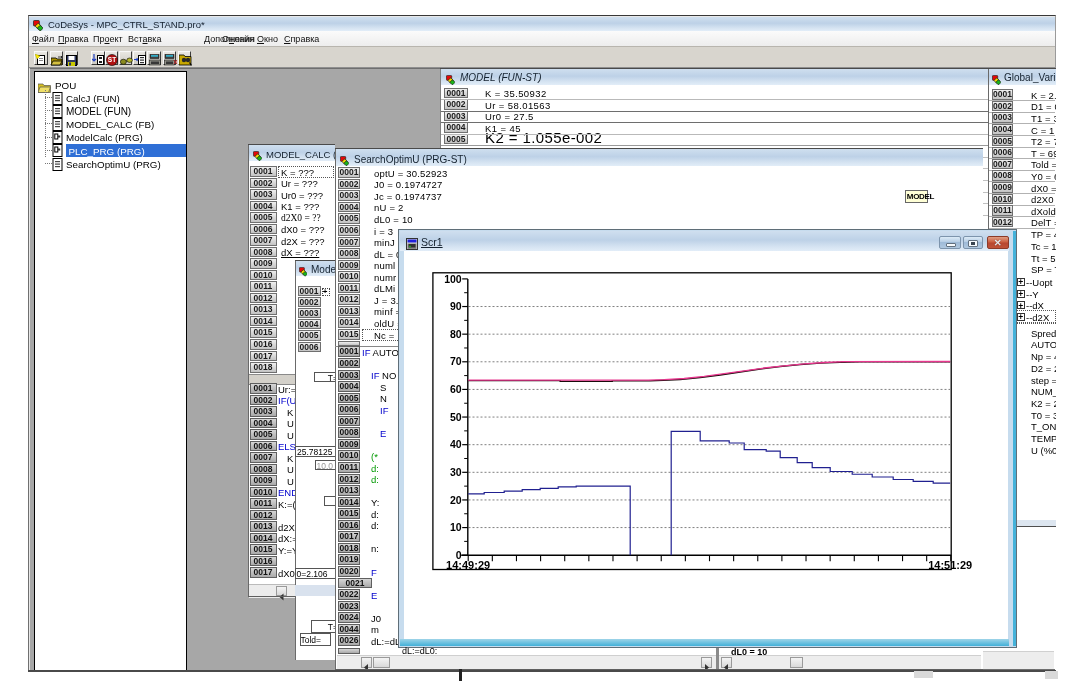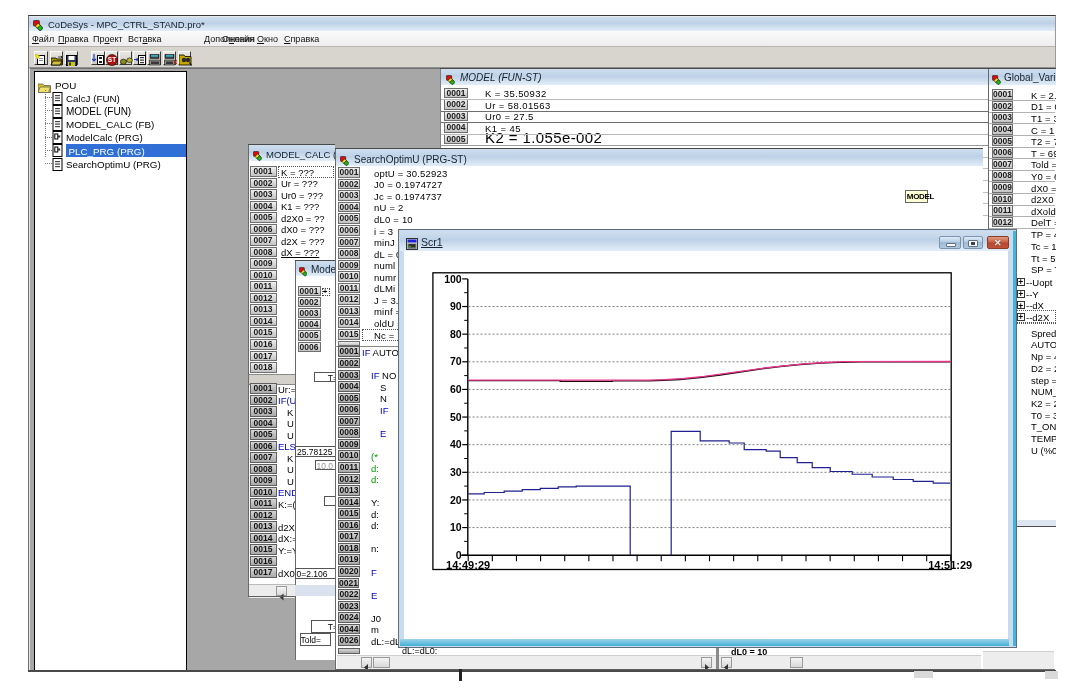--- a/index.html
+++ b/index.html
@@ -263,21 +263,21 @@
 <div style="position:absolute;left:266px;top:149px;font-size:9.5px;color:#15222f;white-space:pre;width:69px;overflow:hidden;">MODEL_CALC (FB-S</div>
 <div style="position:absolute;left:249.5px;top:166.2px;width:27px;height:10.5px;background:linear-gradient(180deg,#efefef,#c3c3c3);border:1px solid #6f6f6f;font-weight:bold;font-size:8.5px;color:#1a1a1a;text-align:center;line-height:9.5px;box-sizing:border-box;letter-spacing:0;">0001</div>
 <div style="position:absolute;left:281px;top:166.7px;font-size:9.5px;color:#000;white-space:pre;">K = ???</div>
 <div style="position:absolute;left:249.5px;top:177.72px;width:27px;height:10.5px;background:linear-gradient(180deg,#efefef,#c3c3c3);border:1px solid #6f6f6f;font-weight:bold;font-size:8.5px;color:#1a1a1a;text-align:center;line-height:9.5px;box-sizing:border-box;letter-spacing:0;">0002</div>
 <div style="position:absolute;left:281px;top:178.22px;font-size:9.5px;color:#000;white-space:pre;">Ur = ???</div>
 <div style="position:absolute;left:249.5px;top:189.24px;width:27px;height:10.5px;background:linear-gradient(180deg,#efefef,#c3c3c3);border:1px solid #6f6f6f;font-weight:bold;font-size:8.5px;color:#1a1a1a;text-align:center;line-height:9.5px;box-sizing:border-box;letter-spacing:0;">0003</div>
 <div style="position:absolute;left:281px;top:189.74px;font-size:9.5px;color:#000;white-space:pre;">Ur0 = ???</div>
 <div style="position:absolute;left:249.5px;top:200.76px;width:27px;height:10.5px;background:linear-gradient(180deg,#efefef,#c3c3c3);border:1px solid #6f6f6f;font-weight:bold;font-size:8.5px;color:#1a1a1a;text-align:center;line-height:9.5px;box-sizing:border-box;letter-spacing:0;">0004</div>
 <div style="position:absolute;left:281px;top:201.26px;font-size:9.5px;color:#000;white-space:pre;">K1 = ???</div>
 <div style="position:absolute;left:249.5px;top:212.28px;width:27px;height:10.5px;background:linear-gradient(180deg,#efefef,#c3c3c3);border:1px solid #6f6f6f;font-weight:bold;font-size:8.5px;color:#1a1a1a;text-align:center;line-height:9.5px;box-sizing:border-box;letter-spacing:0;">0005</div>
-<div style="position:absolute;left:281px;top:212.78px;font-size:9.5px;color:#000;white-space:pre;">d2X0 = ??</div>
+<div style="position:absolute;left:281px;top:212.78px;font-size:9.5px;color:#000;white-space:pre;font-family:Liberation Serif, serif;">d2X0 = ??</div>
 <div style="position:absolute;left:249.5px;top:223.8px;width:27px;height:10.5px;background:linear-gradient(180deg,#efefef,#c3c3c3);border:1px solid #6f6f6f;font-weight:bold;font-size:8.5px;color:#1a1a1a;text-align:center;line-height:9.5px;box-sizing:border-box;letter-spacing:0;">0006</div>
 <div style="position:absolute;left:281px;top:224.3px;font-size:9.5px;color:#000;white-space:pre;">dX0 = ???</div>
 <div style="position:absolute;left:249.5px;top:235.32px;width:27px;height:10.5px;background:linear-gradient(180deg,#efefef,#c3c3c3);border:1px solid #6f6f6f;font-weight:bold;font-size:8.5px;color:#1a1a1a;text-align:center;line-height:9.5px;box-sizing:border-box;letter-spacing:0;">0007</div>
 <div style="position:absolute;left:281px;top:235.82px;font-size:9.5px;color:#000;white-space:pre;">d2X = ???</div>
 <div style="position:absolute;left:249.5px;top:246.84px;width:27px;height:10.5px;background:linear-gradient(180deg,#efefef,#c3c3c3);border:1px solid #6f6f6f;font-weight:bold;font-size:8.5px;color:#1a1a1a;text-align:center;line-height:9.5px;box-sizing:border-box;letter-spacing:0;">0008</div>
 <div style="position:absolute;left:281px;top:247.34px;font-size:9.5px;color:#000;white-space:pre;text-decoration:underline;">dX = ???</div>
 <div style="position:absolute;left:249.5px;top:258.36px;width:27px;height:10.5px;background:linear-gradient(180deg,#efefef,#c3c3c3);border:1px solid #6f6f6f;font-weight:bold;font-size:8.5px;color:#1a1a1a;text-align:center;line-height:9.5px;box-sizing:border-box;letter-spacing:0;">0009</div>
 <div style="position:absolute;left:249.5px;top:269.88px;width:27px;height:10.5px;background:linear-gradient(180deg,#efefef,#c3c3c3);border:1px solid #6f6f6f;font-weight:bold;font-size:8.5px;color:#1a1a1a;text-align:center;line-height:9.5px;box-sizing:border-box;letter-spacing:0;">0010</div>
 <div style="position:absolute;left:249.5px;top:281.4px;width:27px;height:10.5px;background:linear-gradient(180deg,#efefef,#c3c3c3);border:1px solid #6f6f6f;font-weight:bold;font-size:8.5px;color:#1a1a1a;text-align:center;line-height:9.5px;box-sizing:border-box;letter-spacing:0;">0011</div>
 <div style="position:absolute;left:249.5px;top:292.92px;width:27px;height:10.5px;background:linear-gradient(180deg,#efefef,#c3c3c3);border:1px solid #6f6f6f;font-weight:bold;font-size:8.5px;color:#1a1a1a;text-align:center;line-height:9.5px;box-sizing:border-box;letter-spacing:0;">0012</div>
@@ -421,21 +421,21 @@
 <div style="position:absolute;left:338px;top:508.24px;width:22px;height:10.5px;background:linear-gradient(180deg,#d6d6d6,#a9a9a9);border:1px solid #5f5f5f;font-weight:bold;font-size:8.5px;color:#111;text-align:center;line-height:9.5px;box-sizing:border-box;letter-spacing:0;">0015</div>
 <div style="position:absolute;left:371px;top:508.74px;font-size:9.5px;color:#000;white-space:pre;">d:</div>
 <div style="position:absolute;left:338px;top:519.8px;width:22px;height:10.5px;background:linear-gradient(180deg,#d6d6d6,#a9a9a9);border:1px solid #5f5f5f;font-weight:bold;font-size:8.5px;color:#111;text-align:center;line-height:9.5px;box-sizing:border-box;letter-spacing:0;">0016</div>
 <div style="position:absolute;left:371px;top:520.3px;font-size:9.5px;color:#000;white-space:pre;">d:</div>
 <div style="position:absolute;left:338px;top:531.36px;width:22px;height:10.5px;background:linear-gradient(180deg,#d6d6d6,#a9a9a9);border:1px solid #5f5f5f;font-weight:bold;font-size:8.5px;color:#111;text-align:center;line-height:9.5px;box-sizing:border-box;letter-spacing:0;">0017</div>
 <div style="position:absolute;left:338px;top:542.92px;width:22px;height:10.5px;background:linear-gradient(180deg,#d6d6d6,#a9a9a9);border:1px solid #5f5f5f;font-weight:bold;font-size:8.5px;color:#111;text-align:center;line-height:9.5px;box-sizing:border-box;letter-spacing:0;">0018</div>
 <div style="position:absolute;left:371px;top:543.42px;font-size:9.5px;color:#000;white-space:pre;">n:</div>
 <div style="position:absolute;left:338px;top:554.48px;width:22px;height:10.5px;background:linear-gradient(180deg,#d6d6d6,#a9a9a9);border:1px solid #5f5f5f;font-weight:bold;font-size:8.5px;color:#111;text-align:center;line-height:9.5px;box-sizing:border-box;letter-spacing:0;">0019</div>
 <div style="position:absolute;left:338px;top:566.04px;width:22px;height:10.5px;background:linear-gradient(180deg,#d6d6d6,#a9a9a9);border:1px solid #5f5f5f;font-weight:bold;font-size:8.5px;color:#111;text-align:center;line-height:9.5px;box-sizing:border-box;letter-spacing:0;">0020</div>
 <div style="position:absolute;left:371px;top:566.54px;font-size:9.5px;color:#0000cc;white-space:pre;">F</div>
-<div style="position:absolute;left:338px;top:577.6px;width:21px;height:10.5px;background:linear-gradient(180deg,#d6d6d6,#a9a9a9);border:1px solid #5f5f5f;font-weight:bold;font-size:8.5px;color:#111;text-align:center;line-height:9.5px;box-sizing:border-box;letter-spacing:0;">0021</div>
+<div style="position:absolute;left:338px;top:577.6px;width:34px;height:10.5px;background:linear-gradient(180deg,#d6d6d6,#a9a9a9);border:1px solid #5f5f5f;font-weight:bold;font-size:8.5px;color:#111;text-align:center;line-height:9.5px;box-sizing:border-box;letter-spacing:0;">0021</div>
 <div style="position:absolute;left:338px;top:589.16px;width:22px;height:10.5px;background:linear-gradient(180deg,#d6d6d6,#a9a9a9);border:1px solid #5f5f5f;font-weight:bold;font-size:8.5px;color:#111;text-align:center;line-height:9.5px;box-sizing:border-box;letter-spacing:0;">0022</div>
 <div style="position:absolute;left:371px;top:589.66px;font-size:9.5px;color:#0000cc;white-space:pre;">E</div>
 <div style="position:absolute;left:338px;top:600.72px;width:22px;height:10.5px;background:linear-gradient(180deg,#d6d6d6,#a9a9a9);border:1px solid #5f5f5f;font-weight:bold;font-size:8.5px;color:#111;text-align:center;line-height:9.5px;box-sizing:border-box;letter-spacing:0;">0023</div>
 <div style="position:absolute;left:338px;top:612.28px;width:22px;height:10.5px;background:linear-gradient(180deg,#d6d6d6,#a9a9a9);border:1px solid #5f5f5f;font-weight:bold;font-size:8.5px;color:#111;text-align:center;line-height:9.5px;box-sizing:border-box;letter-spacing:0;">0024</div>
 <div style="position:absolute;left:371px;top:612.78px;font-size:9.5px;color:#000;white-space:pre;">J0</div>
 <div style="position:absolute;left:338px;top:623.84px;width:22px;height:10.5px;background:linear-gradient(180deg,#d6d6d6,#a9a9a9);border:1px solid #5f5f5f;font-weight:bold;font-size:8.5px;color:#111;text-align:center;line-height:9.5px;box-sizing:border-box;letter-spacing:0;">0044</div>
 <div style="position:absolute;left:371px;top:624.34px;font-size:9.5px;color:#000;white-space:pre;">m</div>
 <div style="position:absolute;left:338px;top:635.4px;width:22px;height:10.5px;background:linear-gradient(180deg,#d6d6d6,#a9a9a9);border:1px solid #5f5f5f;font-weight:bold;font-size:8.5px;color:#111;text-align:center;line-height:9.5px;box-sizing:border-box;letter-spacing:0;">0026</div>
 <div style="position:absolute;left:371px;top:635.9px;font-size:9.5px;color:#000;white-space:pre;">dL:=dL0:</div>
 <div style="position:absolute;left:338px;top:647.8px;width:22px;height:6.5px;background:linear-gradient(180deg,#d6d6d6,#a9a9a9);border:1px solid #5f5f5f;font-weight:bold;font-size:8.5px;color:#111;text-align:center;line-height:9.5px;box-sizing:border-box;letter-spacing:0;"></div>

